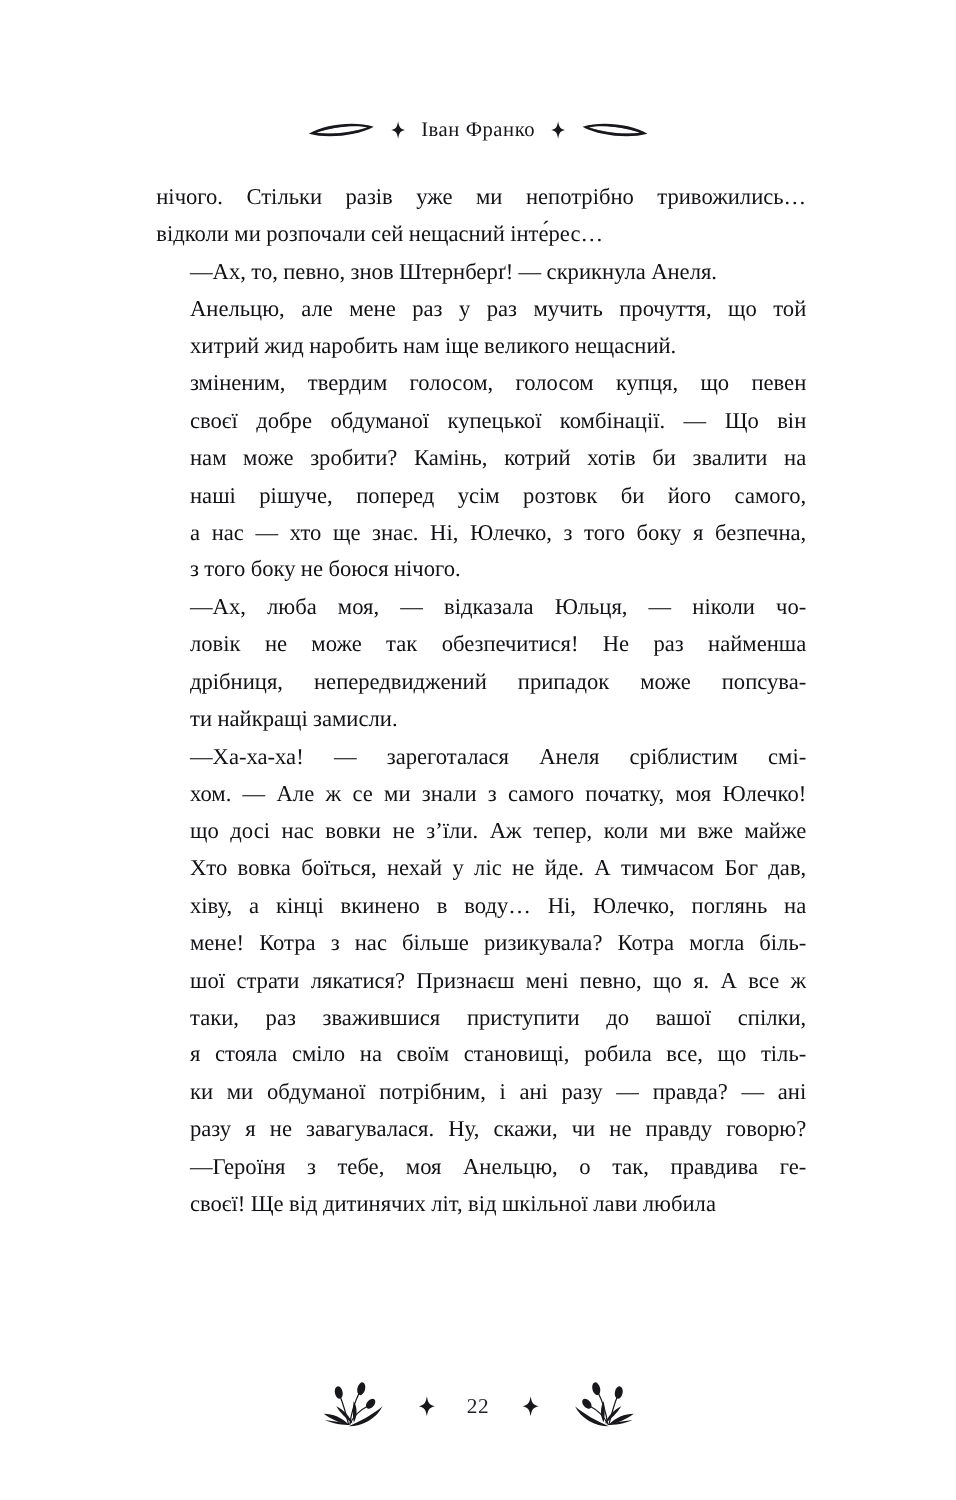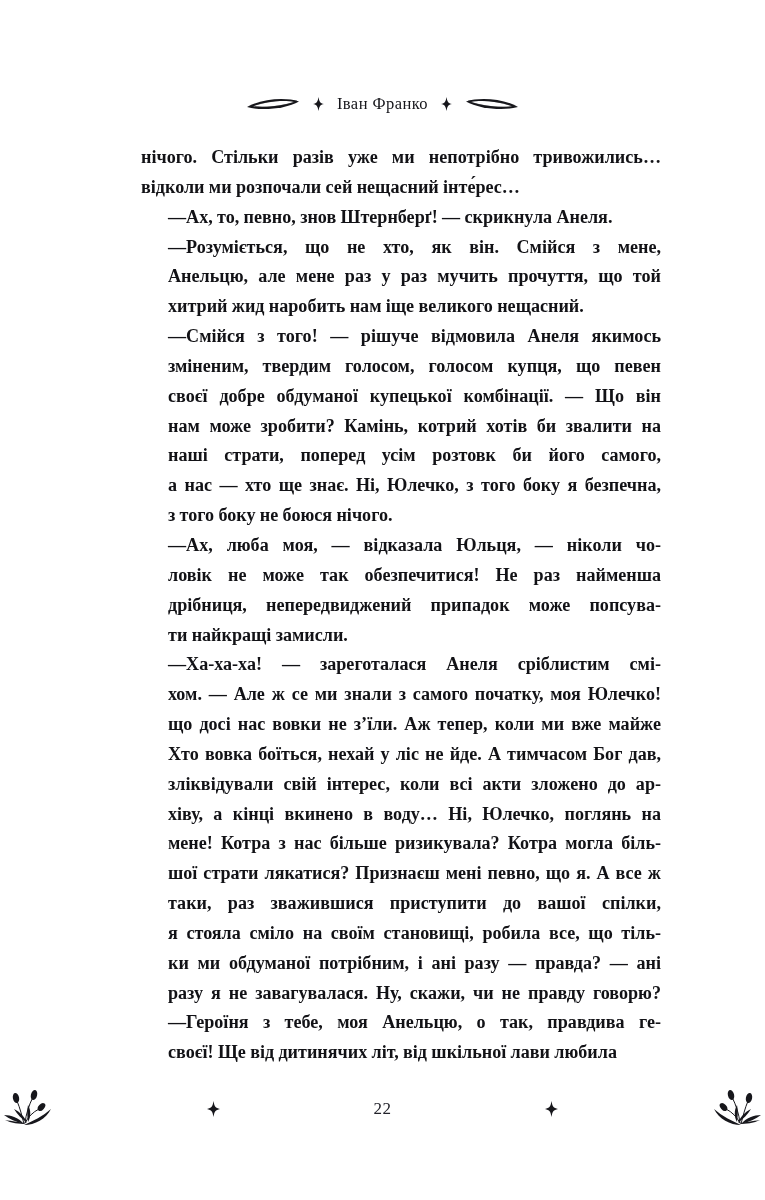--- a/index.html
+++ b/index.html
@@ -49,24 +49,23 @@
   }
   .diamond-orn {
     display: block;
     width: 11px;
     height: 14px;
   }
 
   
   .text-block {
     position: absolute;
-    left: 141px;
+    left: 125px;
     top: 143px;
     width: 520px;
-    font-weight: bold;
   }
   .para {
     margin: 0;
     font-size: 18.1px;
     line-height: 29.85px;
     text-align: justify;
     text-align-last: left;
     color: #121216;
     hyphens: none;
     word-spacing: -0.2px;
@@ -81,27 +80,27 @@
   }
   .para .ln.j {
     text-align: justify;
     text-align-last: justify;
     white-space: normal;
   }
 
   
   .page-footer {
     position: absolute;
-    bottom: 68px;
+    bottom: 52px;
     left: 0;
     right: 0;
     height: 46px;
     display: flex;
     align-items: center;
-    justify-content: space-between;
+    justify-content: center;
     gap: 22px;
   }
   .sprig-orn {
     display: block;
     width: 58px;
     height: 42px;
   }
   .folio {
     font-family: "Liberation Serif", "DejaVu Serif", serif;
     font-size: 17px;
@@ -160,48 +159,45 @@
     <p class="para">
       <span class="ln j">нічого. Стільки разів уже ми непотрібно тривожились…</span>
       <span class="ln">відколи ми розпочали сей нещасний інте́рес…</span>
     </p>
 
     <p class="para indent">
       <span class="ln">—Ах, то, певно, знов Штернберґ! — скрикнула Анеля.</span>
     </p>
 
     <p class="para indent">
-      <span class="ln j">—Розуміється, що не хто, як він. Смійся з мене,</span>
       <span class="ln j">Анельцю, але мене раз у раз мучить прочуття, що той</span>
       <span class="ln">хитрий жид наробить нам іще великого нещасний.</span>
     </p>
 
     <p class="para indent">
-      <span class="ln j">—Смійся з того! — рішуче відмовила Анеля якимось</span>
       <span class="ln j">зміненим, твердим голосом, голосом купця, що певен</span>
       <span class="ln j">своєї добре обдуманої купецької комбінації. — Що він</span>
       <span class="ln j">нам може зробити? Камінь, котрий хотів би звалити на</span>
-      <span class="ln j">наші страти, поперед усім розтовк би його самого,</span>
+      <span class="ln j">наші рішуче, поперед усім розтовк би його самого,</span>
       <span class="ln j">а нас — хто ще знає. Ні, Юлечко, з того боку я безпечна,</span>
       <span class="ln">з того боку не боюся нічого.</span>
     </p>
 
     <p class="para indent">
       <span class="ln j">—Ах, люба моя, — відказала Юльця, — ніколи чо-</span>
       <span class="ln j">ловік не може так обезпечитися! Не раз найменша</span>
       <span class="ln j">дрібниця, непередвиджений припадок може попсува-</span>
       <span class="ln">ти найкращі замисли.</span>
     </p>
 
     <p class="para indent">
       <span class="ln j">—Ха-ха-ха! — зареготалася Анеля сріблистим смі-</span>
       <span class="ln j">хом. — Але ж се ми знали з самого початку, моя Юлечко!</span>
       <span class="ln j">що досі нас вовки не з’їли. Аж тепер, коли ми вже майже</span>
       <span class="ln j">Хто вовка боїться, нехай у ліс не йде. А тимчасом Бог дав,</span>
-      <span class="ln j">зліквідували свій інтерес, коли всі акти зложено до ар-</span>
       <span class="ln j">хіву, а кінці вкинено в воду… Ні, Юлечко, поглянь на</span>
       <span class="ln j">мене! Котра з нас більше ризикувала? Котра могла біль-</span>
       <span class="ln j">шої страти лякатися? Признаєш мені певно, що я. А все ж</span>
       <span class="ln j">таки, раз зваживши­ся приступити до вашої спілки,</span>
       <span class="ln j">я стояла сміло на своїм становищі, робила все, що тіль-</span>
       <span class="ln j">ки ми обдуманої потрібним, і ані разу — правда? — ані</span>
       <span class="ln j">разу я не завагувалася. Ну, скажи, чи не правду говорю?</span>
     </p>
 
     <p class="para indent">

